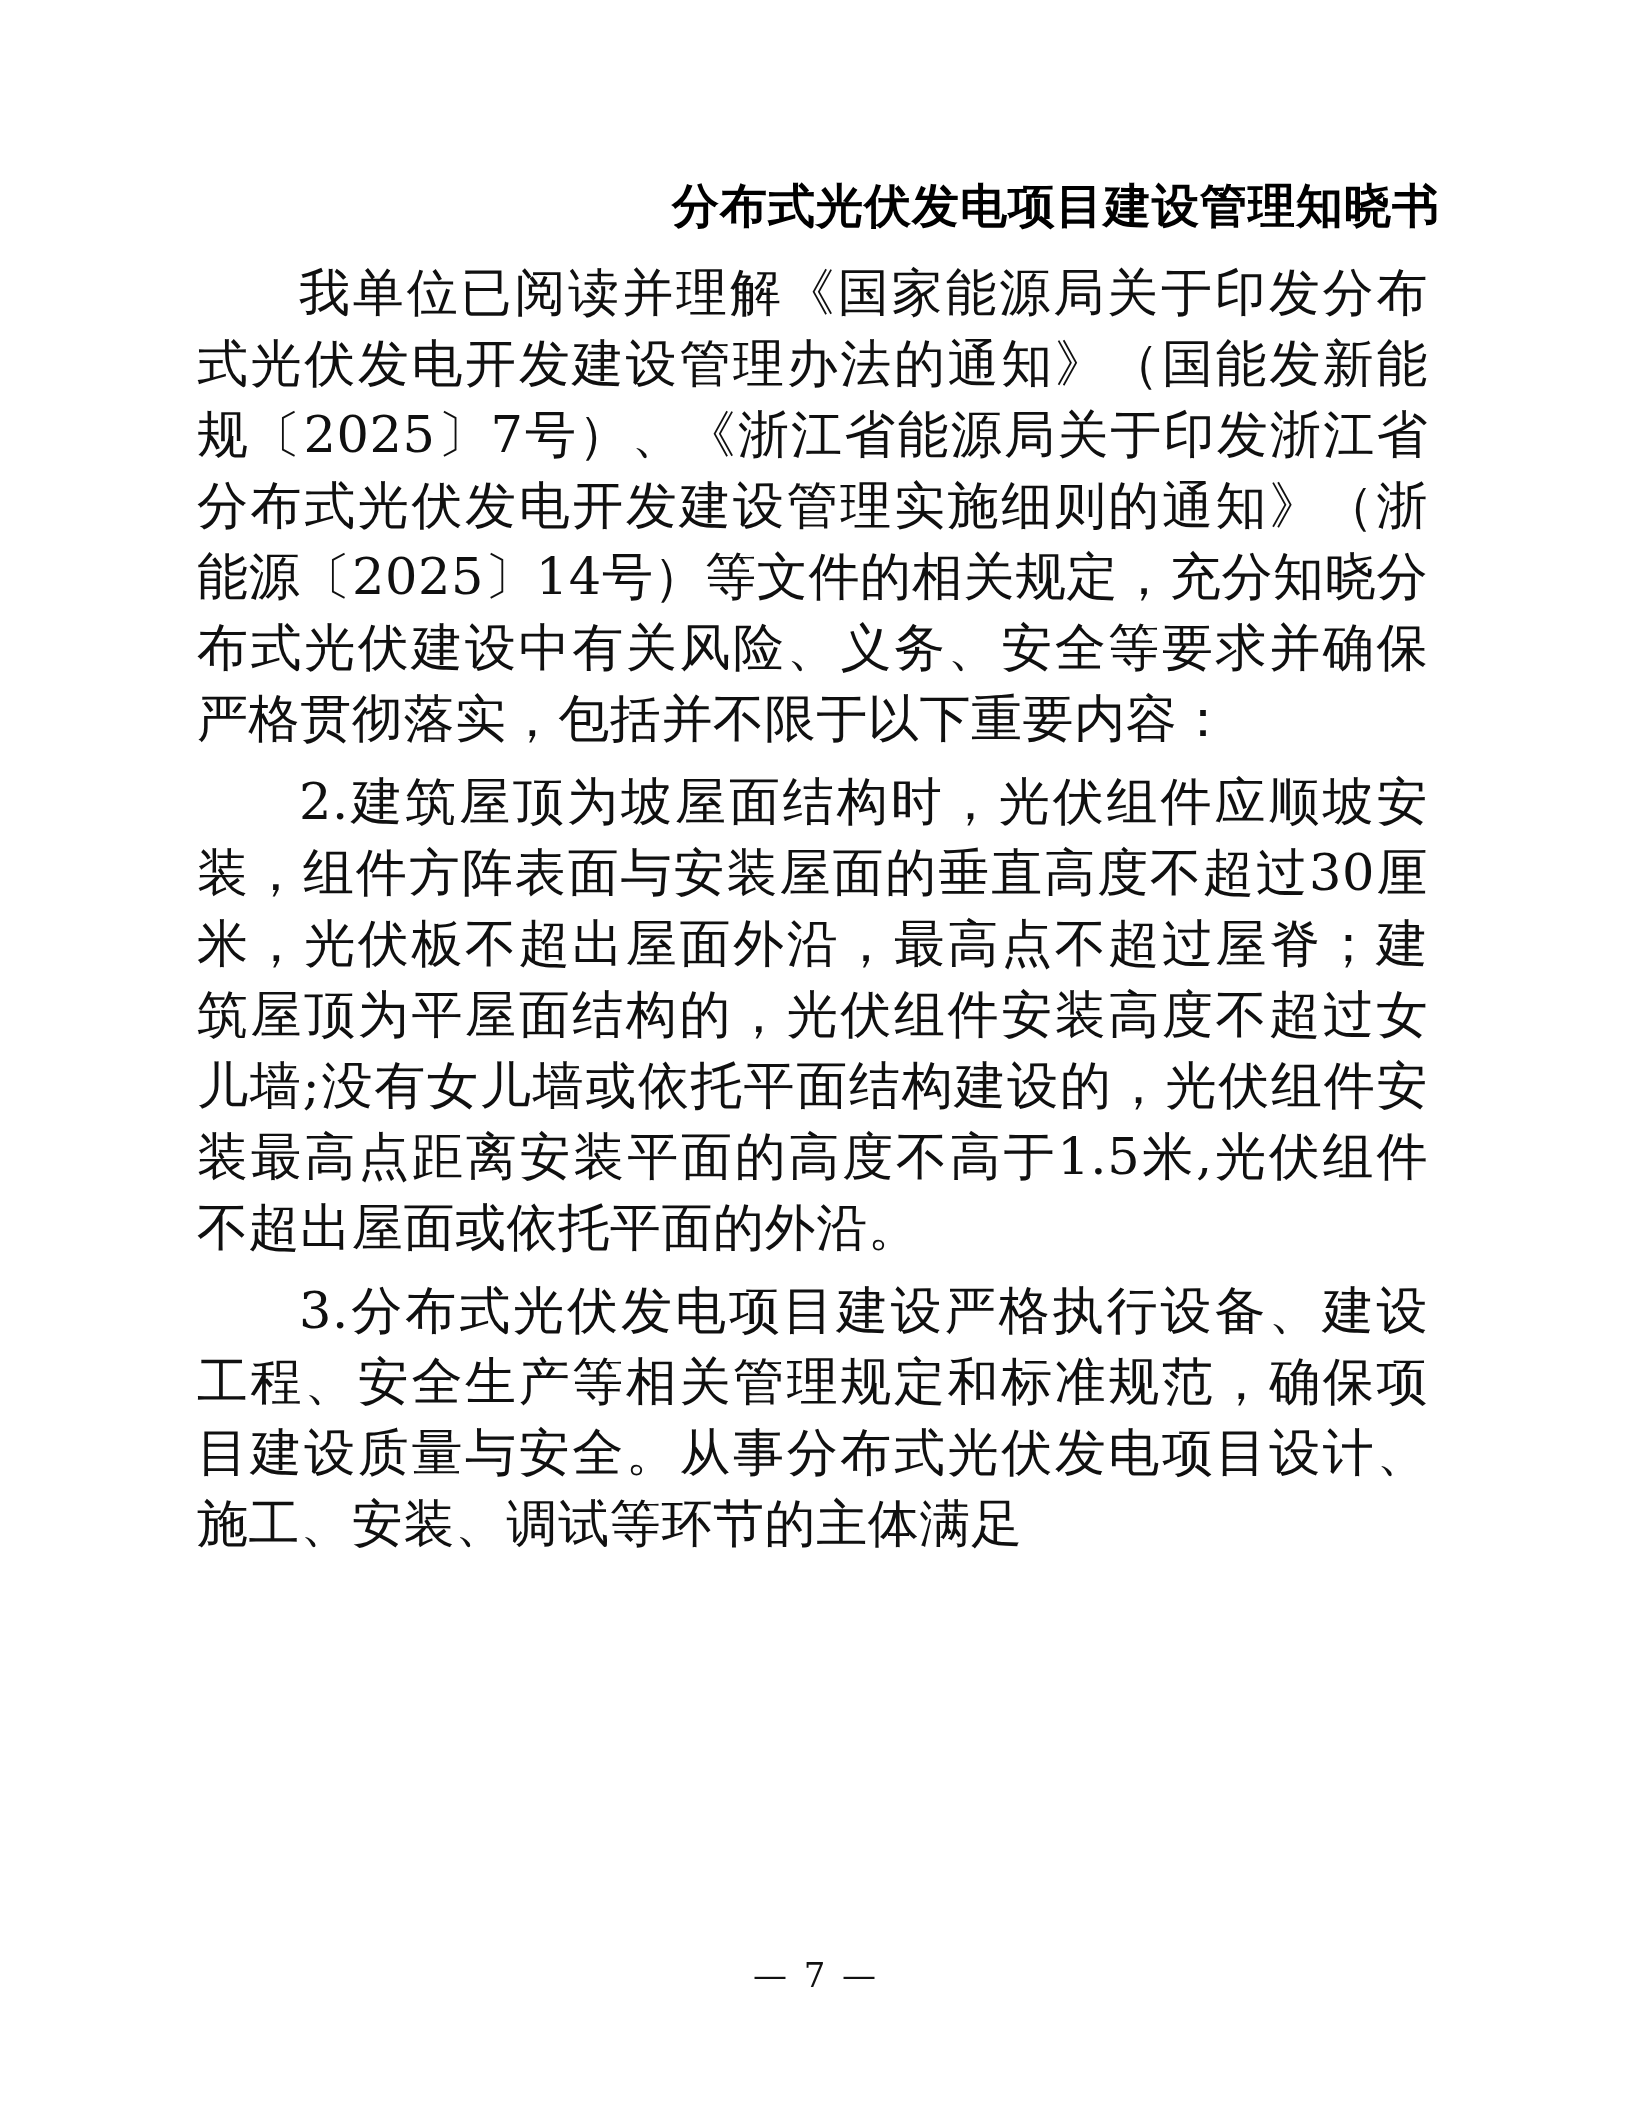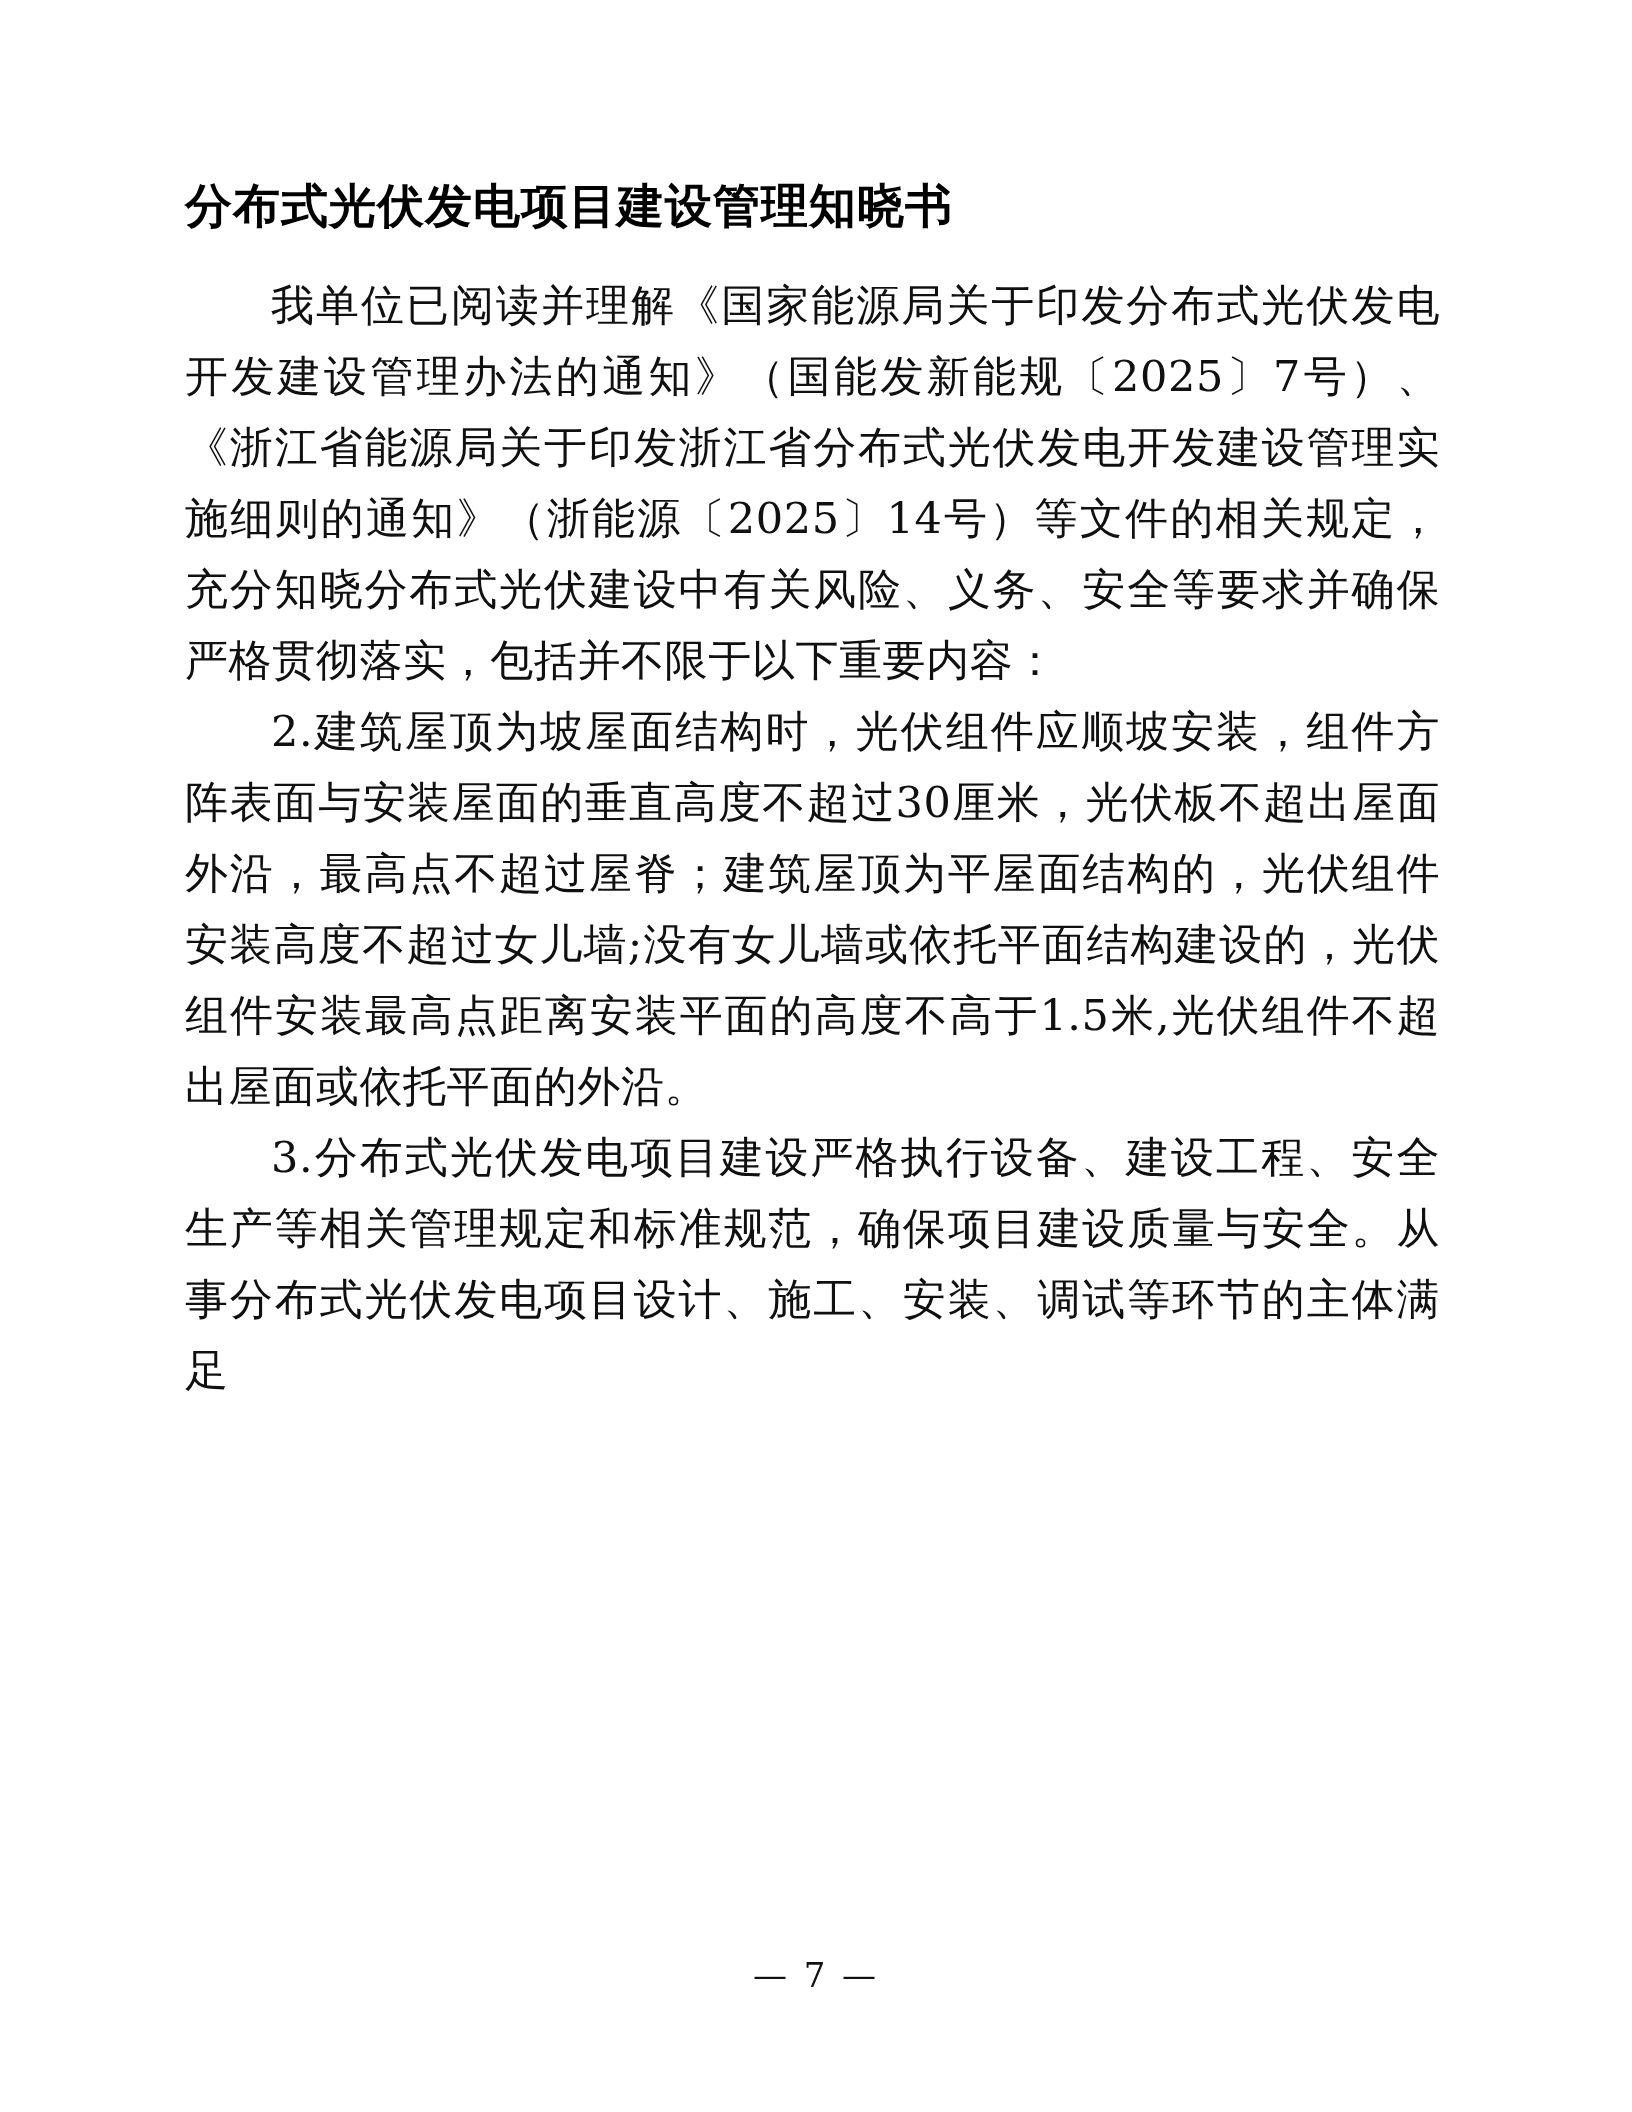--- a/index.html
+++ b/index.html
@@ -36,35 +36,35 @@
     letter-spacing: 0.5px;
     color: #1a1a1a;
     margin: 0 0 36px 0;
     white-space: nowrap;
   }
   .doc-title {
     font-family: "DejaVu Sans", "Liberation Sans", sans-serif;
     font-weight: 700;
     font-size: 47px;
     line-height: 1.3;
-    text-align: left;
+    text-align: right;
     color: #000000;
-    margin: 0 0 34px 0;
+    margin: 0 0 21px 0;
     letter-spacing: 1px;
   }
   .body-block {
     font-family: "DejaVu Serif", "Liberation Serif", serif;
-    font-size: 43px;
+    font-size: 51px;
     line-height: 71px;
     color: #101010;
     text-align: justify;
     text-justify: inter-ideograph;
     text-align-last: left;
     letter-spacing: 0.6px;
-    margin: 0;
+    margin: 12px;
   }
   .body-block + .body-block {
     margin-top: 0;
   }
   .indent2 {
     text-indent: 2em;
   }
   .page-number {
     position: absolute;
     left: 0;

